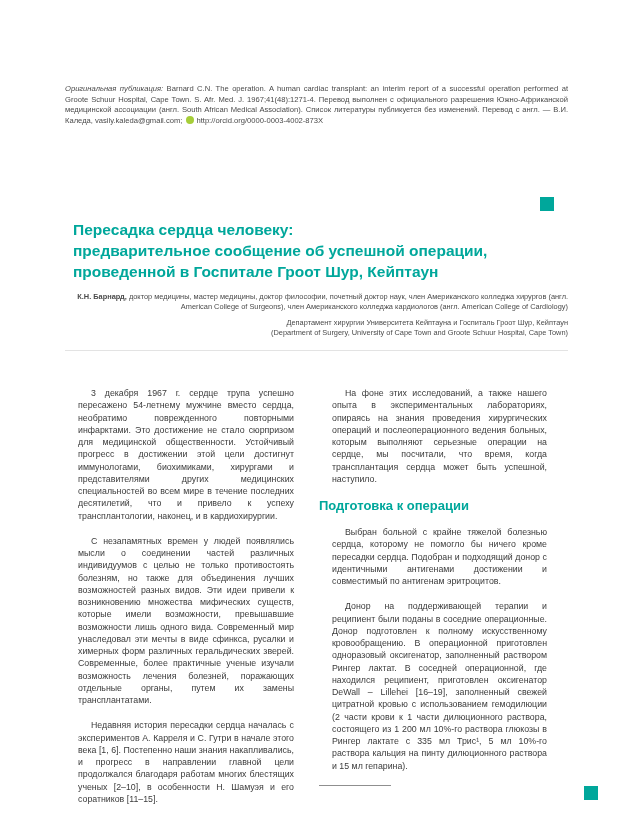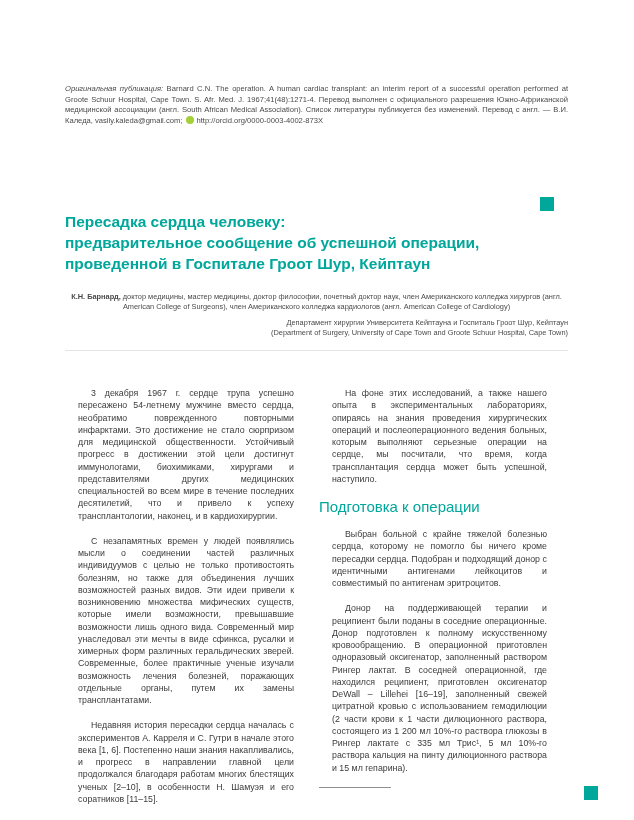--- a/index.html
+++ b/index.html
@@ -25,31 +25,31 @@
     width: 8px; height: 8px;
     border-radius: 50%;
     background: #A6CE39;
     vertical-align: -1px;
     margin: 0 2px 0 2px;
   }
   .orcid-link { color: #4a4a4a; text-decoration: none; }
   .article-title {
     position: absolute;
     left: 65px; top: 211px; width: 503px;
-    margin: 0;
+    margin: 8px;
     font-size: 15.5px; line-height: 21px;
     font-weight: bold;
     color: var(--accent, #00A79B);
     white-space: pre-line;
   }
   .authors {
     position: absolute;
     left: 65px; top: 292px; width: 503px;
     font-size: 7.4px; line-height: 10.2px;
-    text-align: center;
+    text-align: right;
     color: #4a4a4a;
   }
   .authors .author-name { font-weight: bold; }
   .affiliation {
     position: absolute;
     left: 65px; top: 318px; width: 503px;
     font-size: 7.4px; line-height: 10.2px;
     color: #4a4a4a;
     white-space: pre-line;
     text-align: right;
@@ -64,22 +64,22 @@
   .col-right { left: 319px; width: 241px; }
   .body-p {
     margin: 13px;
     font-size: 8.8px; line-height: 12.25px;
     text-align: justify;
     text-indent: 13px;
     color: #3b3b3b;
   }
   .section-heading {
     margin: 11px 0 6px 0;
-    font-size: 15px;
-    font-weight: normal;
+    font-size: 13px;
+    font-weight: bold;
     color: var(--accent, #00A79B);
   }
   .footnote-rule {
     width: 72px; height: 1px;
     background: #8f8f8f;
     margin: 12px 0 4px 0;
   }
   .footnote {
     font-size: 7.4px; line-height: 10.2px;
     text-align: justify;
@@ -119,20 +119,20 @@
 
   <div class="col col-left">
     <p class="body-p">3 декабря 1967 г. сердце трупа успешно пересажено 54-летнему мужчине вместо сердца, необратимо поврежденного повторными инфарктами. Это достижение не стало сюрпризом для медицинской общественности. Устойчивый прогресс в достижении этой цели достигнут иммунологами, биохимиками, хирургами и представителями других медицинских специальностей во всем мире в течение последних десятилетий, что и привело к успеху трансплантологии, наконец, и в кардиохирургии.</p>
     <p class="body-p">С незапамятных времен у людей появлялись мысли о соединении частей различных индивидуумов с целью не только противостоять болезням, но также для объединения лучших возможностей разных видов. Эти идеи привели к возникновению множества мифических существ, которые имели возможности, превышавшие возможности лишь одного вида. Современный мир унаследовал эти мечты в виде сфинкса, русалки и химерных форм различных геральдических зверей. Современные, более практичные ученые изучали возможность лечения болезней, поражающих отдельные органы, путем их замены трансплантатами.</p>
     <p class="body-p">Недавняя история пересадки сердца началась с экспериментов А. Карреля и С. Гутри в начале этого века [1, 6]. Постепенно наши знания накапливались, и прогресс в направлении главной цели продолжался благодаря работам многих блестящих ученых [2–10], в особенности Н. Шамуэя и его соратников [11–15].</p>
   </div>
 
   <div class="col col-right">
     <p class="body-p">На фоне этих исследований, а также нашего опыта в экспериментальных лабораториях, опираясь на знания проведения хирургических операций и послеоперационного ведения больных, которым выполняют серьезные операции на сердце, мы посчитали, что время, когда трансплантация сердца может быть успешной, наступило.</p>
     <h2 class="section-heading">Подготовка к операции</h2>
-    <p class="body-p">Выбран больной с крайне тяжелой болезнью сердца, которому не помогло бы ничего кроме пересадки сердца. Подобран и подходящий донор с идентичными антигенами лейкоцитов и совместимый по антигенам эритроцитов.</p>
+    <p class="body-p">Выбран больной с крайне тяжелой болезнью сердца, которому не помогло бы ничего кроме пересадки сердца. Подобран и подходящий донор с идентичными антигенами достижении и совместимый по антигенам эритроцитов.</p>
     <p class="body-p">Донор на поддерживающей терапии и реципиент были поданы в соседние операционные. Донор подготовлен к полному искусственному кровообращению. В операционной приготовлен одноразовый оксигенатор, заполненный раствором Рингер лактат. В соседней операционной, где находился реципиент, приготовлен оксигенатор DeWall – Lillehei [16–19], заполненный свежей цитратной кровью с использованием гемодилюции (2 части крови к 1 части дилюционного раствора, состоящего из 1 200 мл 10%-го раствора глюкозы в Рингер лактате с 335 мл Трис¹, 5 мл 10%-го раствора кальция на пинту дилюционного раствора и 15 мл гепарина).</p>
     <div class="footnote-rule"></div>
   </div>
 
   <div class="decor-square bottom"></div>
 
 </div>
 
 </body></html>

